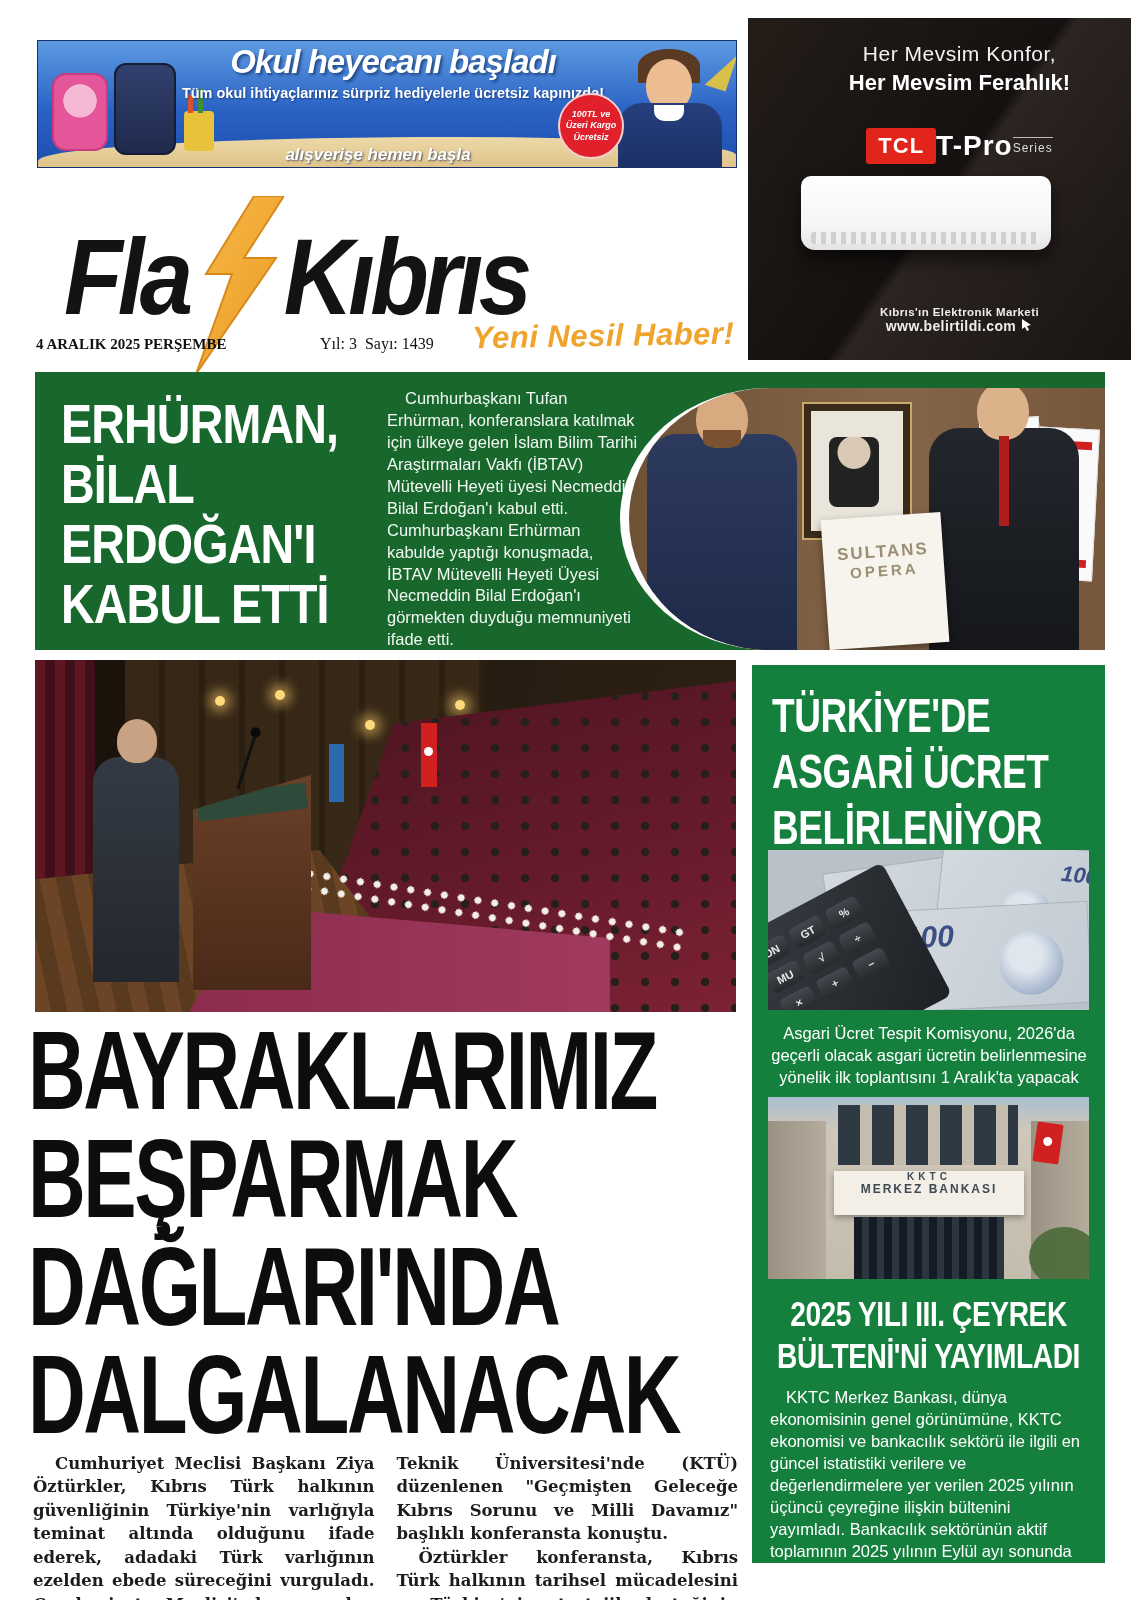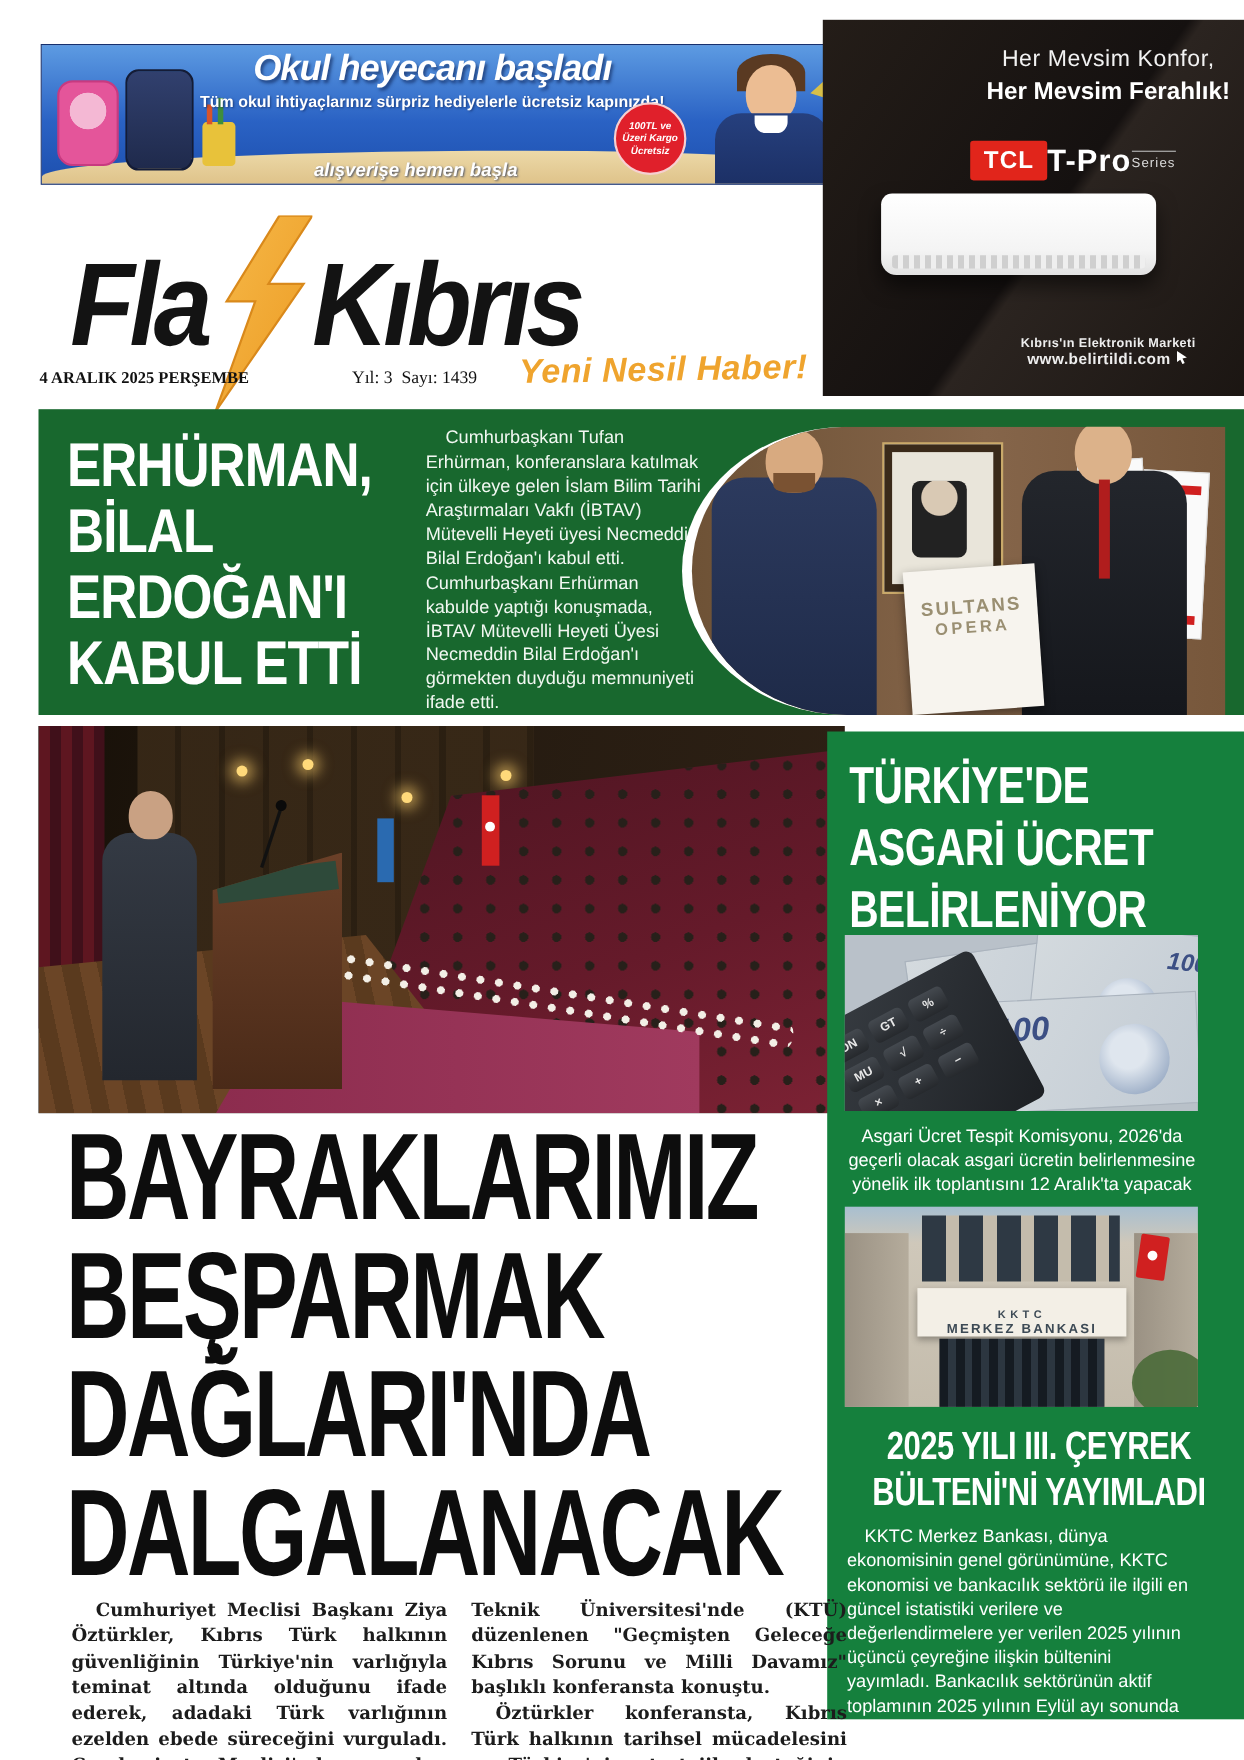--- a/index.html
+++ b/index.html
@@ -1,20 +1,20 @@
 <!DOCTYPE html>
 <html><head>
 <meta charset="utf-8">
 <style>
   html,body{margin:0;padding:0;}
   body{
     width:1131px;height:1600px;position:relative;background:#ffffff;
     font-family:"Liberation Sans",sans-serif;overflow:hidden;
   }
-  .abs{position:absolute;padding-left:32px;}
+  .abs{position:absolute;}
 
   
   .banner-ad{
     left:37px;top:40px;width:698px;height:126px;
     background:linear-gradient(180deg,#5d9be2 0%,#2a62c4 55%,#1d4fae 100%);
     border:1px solid #16306e;overflow:hidden;
   }
   .banner-sand{position:absolute;left:0;bottom:0;width:100%;height:30px;
     background:linear-gradient(180deg,#ecd9a8,#dfc38a);border-radius:60% 40% 0 0/80% 60% 0 0;}
   .banner-title{position:absolute;left:120px;top:2px;width:470px;text-align:center;
@@ -166,21 +166,21 @@
   .calc-keys{display:grid;grid-template-columns:repeat(3,34px);gap:7px;}
   .calc-key{width:34px;height:22px;background:linear-gradient(180deg,#44494f,#26292d);border-radius:5px;
     color:#e8e8e8;font-size:11px;font-weight:bold;display:flex;align-items:center;justify-content:center;}
   .wage-caption{position:absolute;left:18px;top:358px;width:318px;color:#fff;font-size:16.5px;line-height:1.32;text-align:center;}
   .bank-photo{position:absolute;left:16px;top:432px;width:321px;height:182px;overflow:hidden;
     background:linear-gradient(180deg,#a8bfd0 0%,#cfc8ba 18%,#c4bcac 100%);}
   .bank-pillar{position:absolute;top:24px;width:58px;height:158px;background:linear-gradient(90deg,#9a9183,#b5ac9c);}
   .bank-windows{position:absolute;left:70px;top:8px;width:180px;height:60px;
     background:repeating-linear-gradient(90deg,#2e3944 0 22px,#c4bcac 22px 34px);}
   .bank-sign{position:absolute;left:66px;top:74px;width:190px;height:44px;background:#f3efe6;
-    box-shadow:0 3px 6px rgba(0,0,0,.3);display:flex;flex-direction:column;align-items:center;justify-content:flex-end;}
+    box-shadow:0 3px 6px rgba(0,0,0,.3);display:flex;flex-direction:column;align-items:center;justify-content:flex-start;}
   .bank-sign-t1{font-size:10px;font-weight:bold;letter-spacing:4px;color:#3d4a55;}
   .bank-sign-t2{font-size:12px;font-weight:bold;letter-spacing:2px;color:#3d4a55;}
   .bank-door{position:absolute;left:86px;top:120px;width:150px;height:62px;
     background:repeating-linear-gradient(90deg,#151b22 0 8px,#2c3640 8px 15px);}
   .bank-flag{position:absolute;right:28px;top:26px;width:26px;height:40px;background:#d02020;
     transform:rotate(8deg);border-radius:2px;}
   .bank-flag::after{content:"";position:absolute;left:8px;top:14px;width:9px;height:9px;border-radius:50%;background:#fff;}
   .bank-green{position:absolute;right:-10px;bottom:-8px;width:70px;height:60px;border-radius:50%;background:#4a6a38;opacity:.9;}
   .bank-headline{position:absolute;left:0;top:628px;width:100%;text-align:center;}
   .bank-headline div{color:#fff;font-weight:bold;font-size:32px;line-height:42px;letter-spacing:-.5px;
@@ -337,21 +337,21 @@
         <span class="calc-key">MU</span>
         <span class="calc-key">√</span>
         <span class="calc-key">÷</span>
         <span class="calc-key">×</span>
         <span class="calc-key">+</span>
         <span class="calc-key">−</span>
       </div>
     </div>
   </div>
 
-  <div class="wage-caption">Asgari Ücret Tespit Komisyonu, 2026'da geçerli olacak asgari ücretin belirlenmesine yönelik ilk toplantısını 12 Aralık'ta yapacak</div>
+  <div class="wage-caption">Asgari Ücret Tespit Komisyonu, 2026'da geçerli olacak asgari ücretin belirlenmesine yönelik ilk toplantısını 1 Aralık'ta yapacak</div>
 
   <div class="bank-photo">
     <div class="bank-pillar" style="left:0;"></div>
     <div class="bank-pillar" style="right:0;"></div>
     <div class="bank-windows"></div>
     <div class="bank-sign">
       <span class="bank-sign-t1">KKTC</span>
       <span class="bank-sign-t2">MERKEZ BANKASI</span>
     </div>
     <div class="bank-door"></div>

